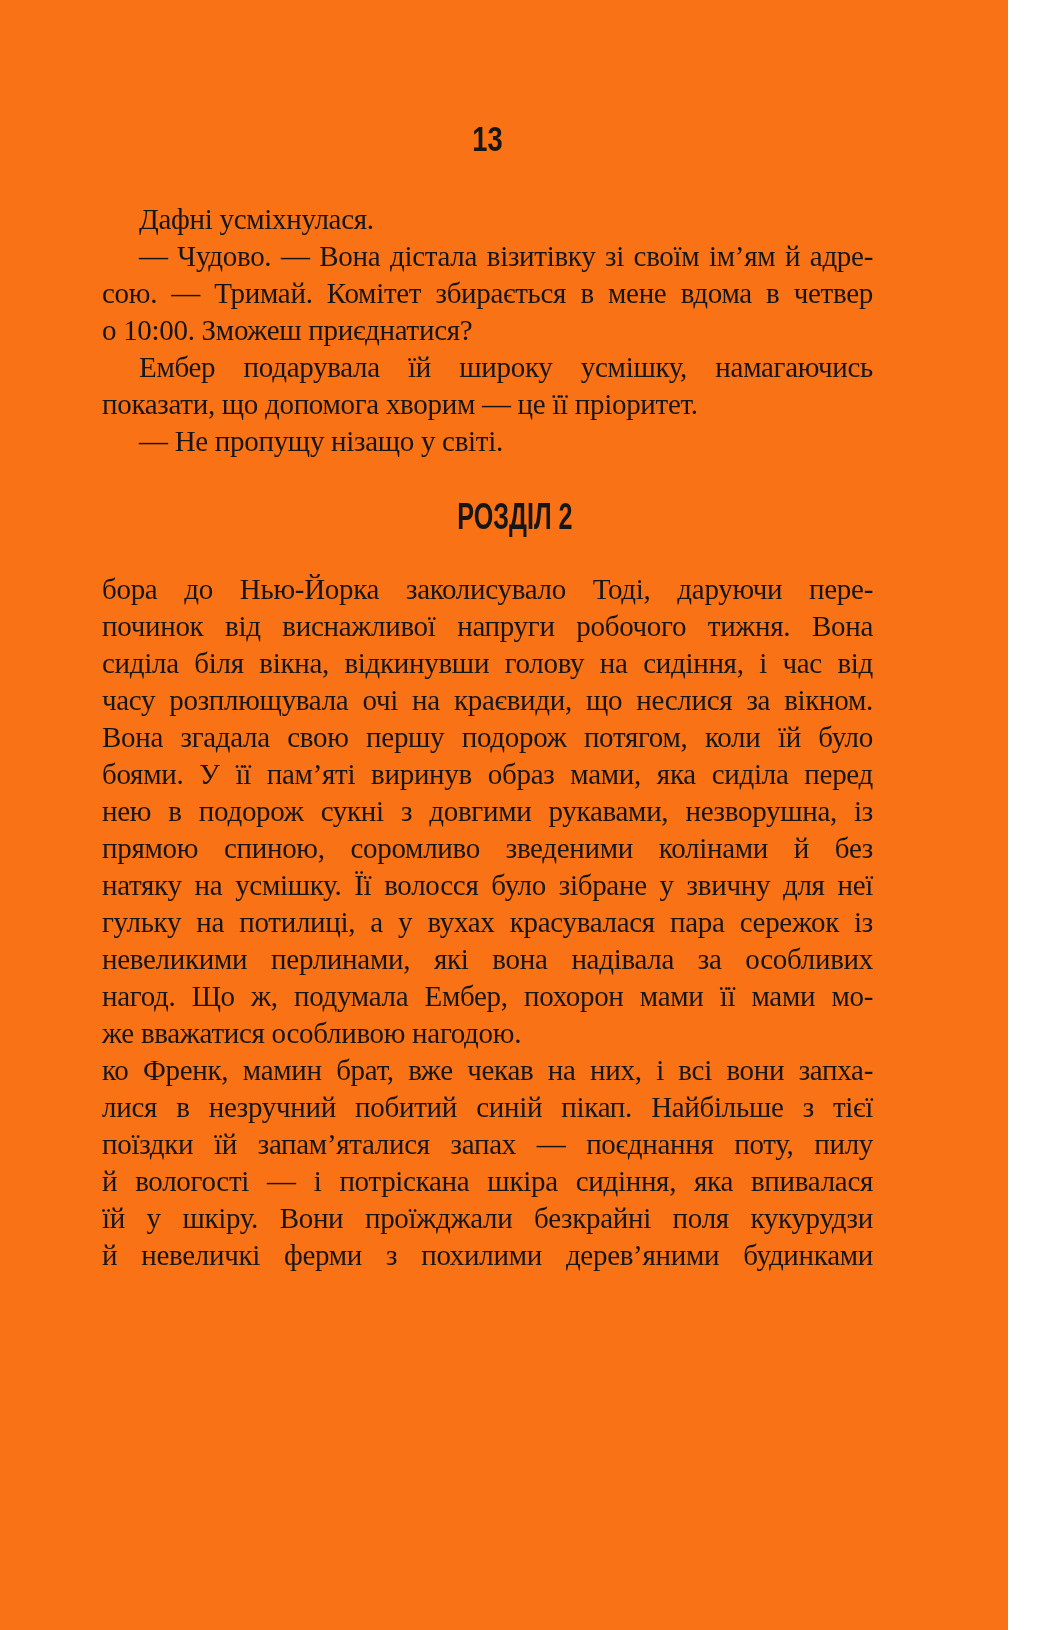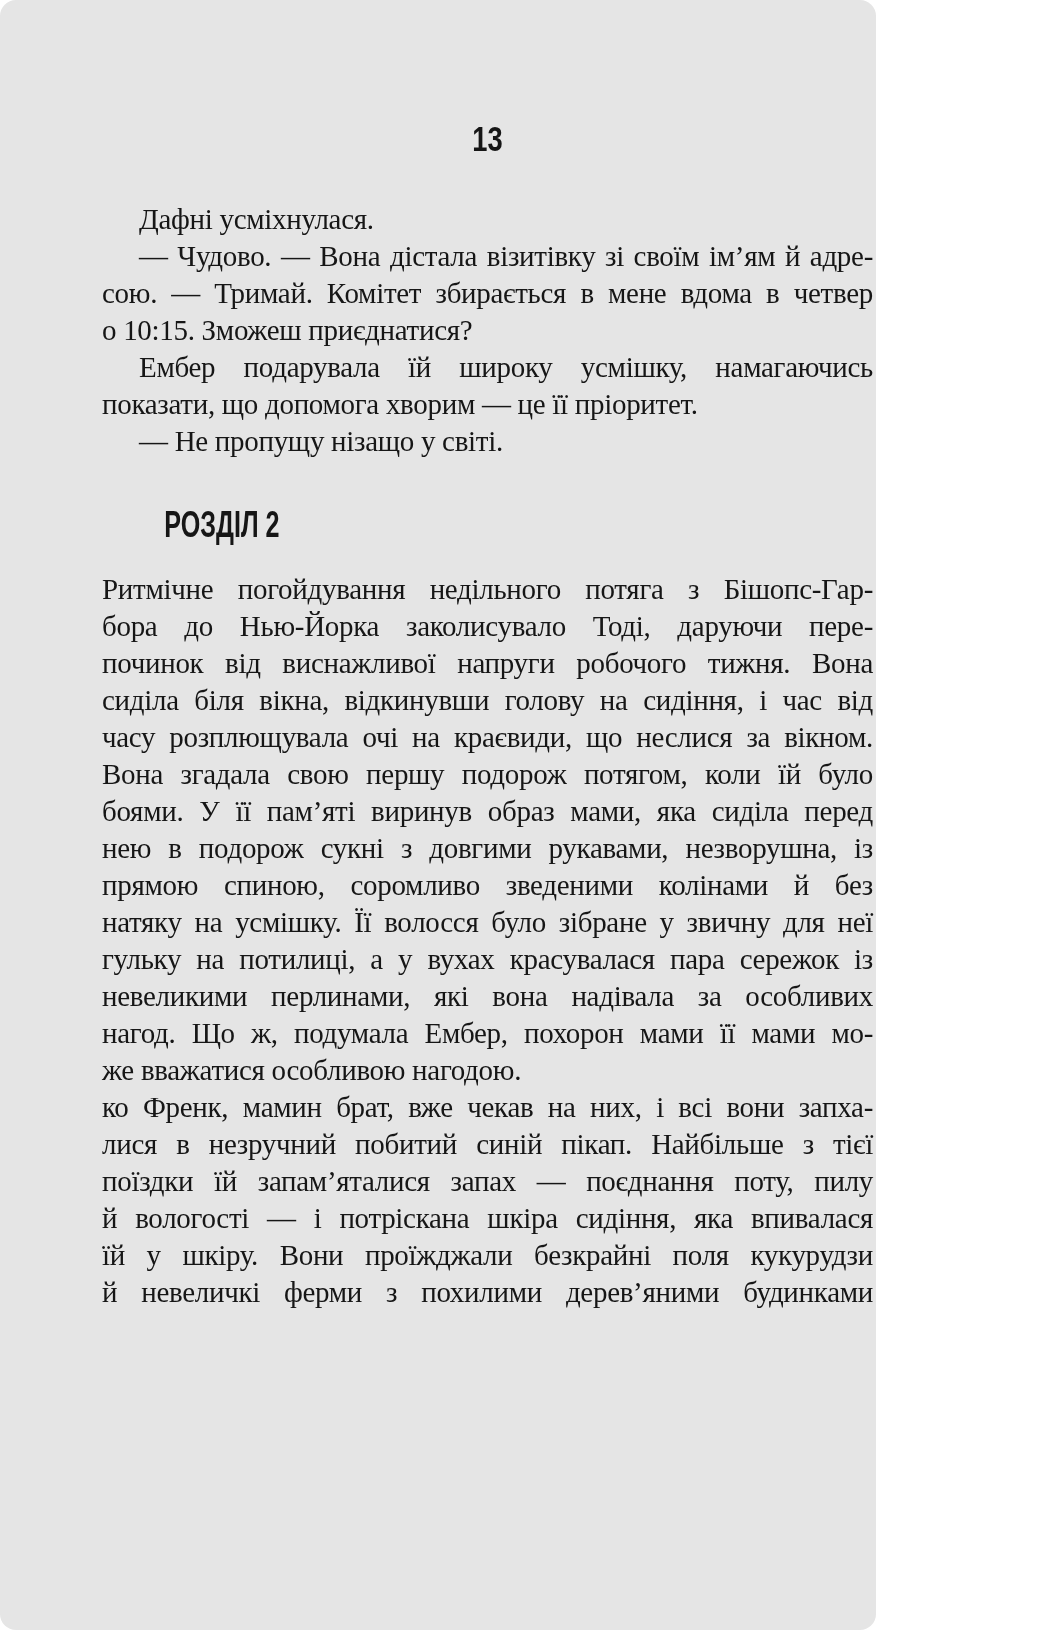--- a/index.html
+++ b/index.html
@@ -2,27 +2,26 @@
 <html><head>
 <meta charset="utf-8">
 <style>
   html, body {
     margin: 0;
     padding: 0;
     background: #ffffff;
   }
   .page {
     position: relative;
-    width: 876px;
+    width: 1008px;
     height: 1630px;
-    background: #e5e5e5;
+    background: #f97316;
     overflow: hidden;
     font-family: "Liberation Serif", "DejaVu Serif", serif;
     color: #161616;
-    border-radius: 16px;
   }
   
   .page-number-wrap {
     position: absolute;
     left: 102px;
     width: 771px;
     top: 122px;
     text-align: center;
     line-height: 34px;
   }
@@ -59,22 +58,22 @@
     text-indent: 37px;
   }
   .section1 { top: 201px; }
   .section2 { top: 571px; }
   
   .chapter-heading {
     position: absolute;
     left: 102px;
     width: 771px;
     top: 496px;
-    margin: 8px;
-    text-align: left;
+    margin: 0;
+    text-align: center;
     line-height: 42px;
   }
   .chapter-heading .condensed-h {
     display: inline-block;
     font-family: "Liberation Sans", "DejaVu Sans", sans-serif;
     font-weight: 700;
     font-size: 37px;
     transform: scaleX(0.68);
     transform-origin: 100% 50%;
     color: #161616;
@@ -87,32 +86,31 @@
 <div class="page">
 
   <div class="page-number-wrap">
     <span class="condensed">13</span>
   </div>
 
   <div class="text-block section1">
       <div class="line last indent">Дафні усміхнулася.</div>
       <div class="line indent">— Чудово. — Вона дістала візитівку зі своїм ім’ям й адре-</div>
       <div class="line">сою. — Тримай. Комітет збирається в мене вдома в четвер</div>
-      <div class="line last">о 10:15. Зможеш приєднатися?</div>
+      <div class="line last">о 10:00. Зможеш приєднатися?</div>
       <div class="line indent">Ембер подарувала їй широку усмішку, намагаючись</div>
       <div class="line last">показати, що допомога хворим — це її пріоритет.</div>
       <div class="line last indent">— Не пропущу нізащо у світі.</div>
     </div>
 
   <h2 class="chapter-heading">
     <span class="condensed-h">РОЗДІЛ 2</span>
   </h2>
 
   <div class="text-block section2">
-      <div class="line">Ритмічне погойдування недільного потяга з Бішопс-Гар-</div>
       <div class="line">бора до Нью-Йорка заколисувало Тоді, даруючи пере-</div>
       <div class="line">починок від виснажливої напруги робочого тижня. Вона</div>
       <div class="line">сиділа біля вікна, відкинувши голову на сидіння, і час від</div>
       <div class="line">часу розплющувала очі на краєвиди, що неслися за вікном.</div>
       <div class="line">Вона згадала свою першу подорож потягом, коли їй було</div>
       <div class="line">боями. У її пам’яті виринув образ мами, яка сиділа перед</div>
       <div class="line">нею в подорож сукні з довгими рукавами, незворушна, із</div>
       <div class="line">прямою спиною, соромливо зведеними колінами й без</div>
       <div class="line">натяку на усмішку. Її волосся було зібране у звичну для неї</div>
       <div class="line">гульку на потилиці, а у вухах красувалася пара сережок із</div>

